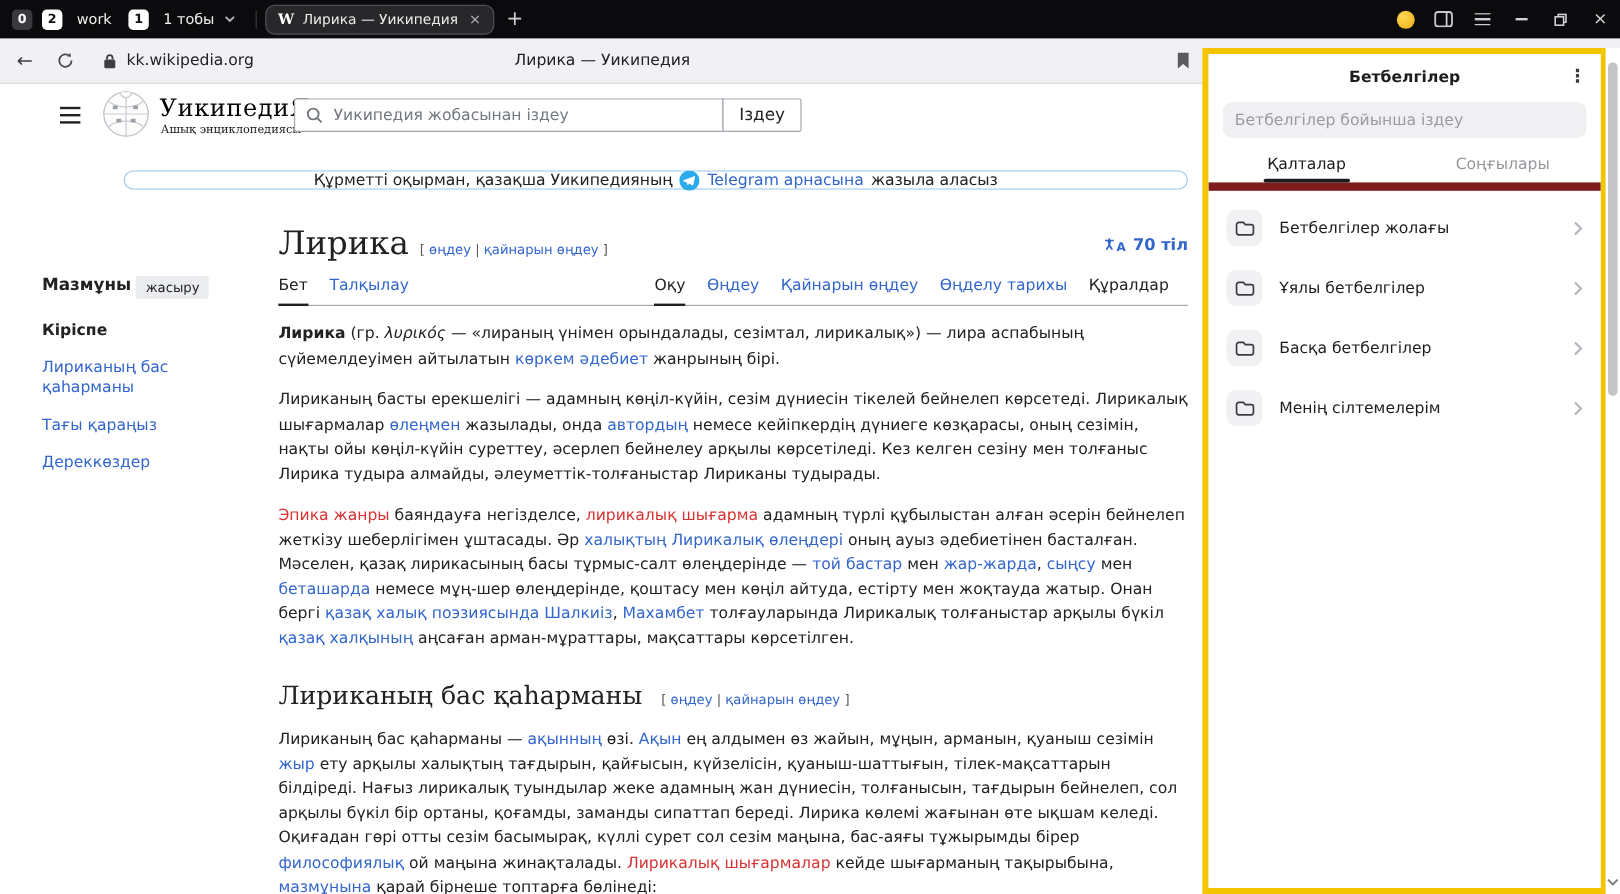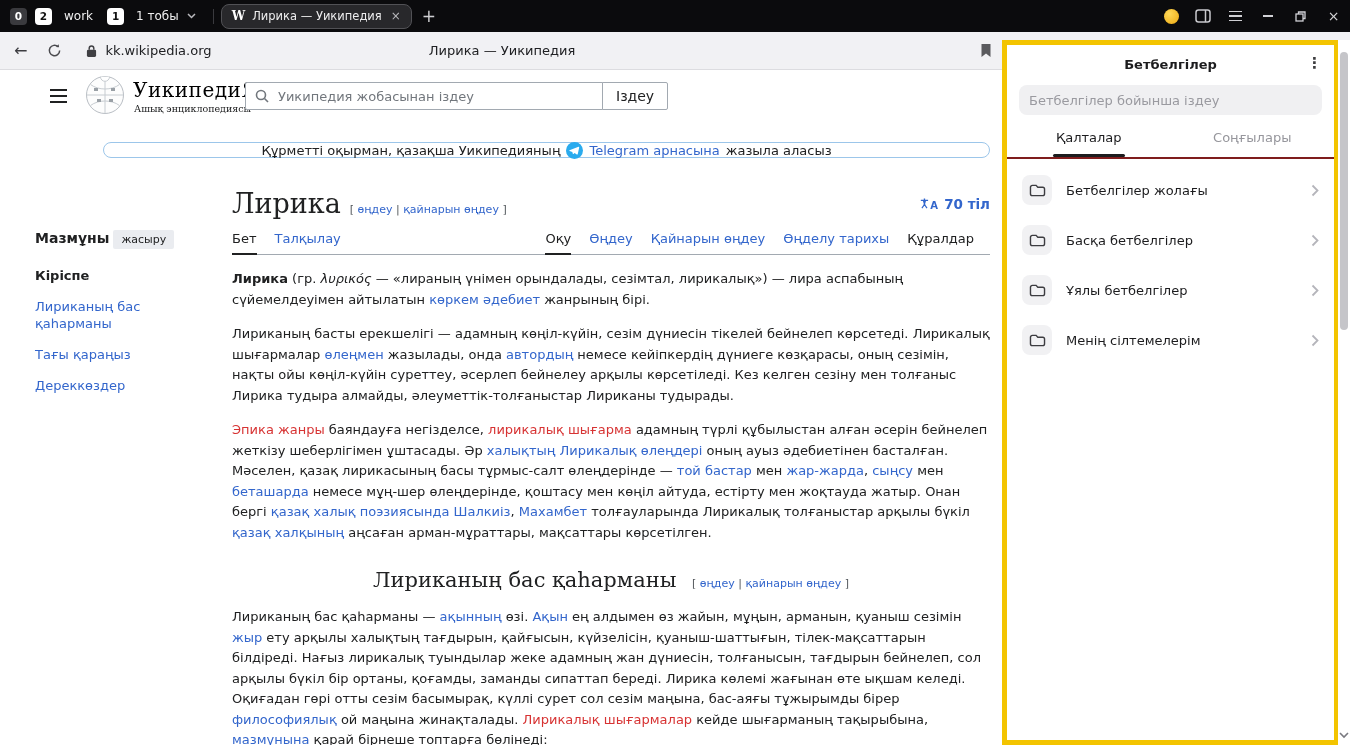--- a/index.html
+++ b/index.html
@@ -70,36 +70,36 @@
   .editlinks{margin-left:9px;font-size:11px;color:#54595d;}
   .editlinks .el{color:#3366cc;cursor:pointer;}
   .langbtn{position:absolute;right:0;top:8px;display:flex;align-items:center;gap:5px;color:#3366cc;font-weight:bold;font-size:13.5px;cursor:pointer;}
   .atabs{display:flex;margin-top:12px;border-bottom:1px solid #a2a9b1;font-size:13px;}
   .atab{padding:0 0 7px;margin-right:18px;white-space:nowrap;cursor:pointer;}
   .atab.dark{color:#202122;}
   .atab.blue{color:#3366cc;}
   .atab.sel{border-bottom:2px solid #202122;margin-bottom:-1px;}
   .atabs .right{margin-left:auto;display:flex;}
   .article p{margin:14px 0 0;font-size:13px;line-height:20.5px;color:#202122;}
-  h2.h2{font-family:"DejaVu Serif","Liberation Serif",serif;font-size:21px;font-weight:normal;margin:25px 0 15px;color:#202122;text-align:center;}
+  h2.h2{font-family:"DejaVu Serif","Liberation Serif",serif;font-size:21px;font-weight:normal;margin:25px 0 15px;color:#202122;}
   h2.h2 .editlinks{font-family:"DejaVu Sans","Liberation Sans",sans-serif;}
   .seg-b{font-weight:bold;}
   .seg-i{font-style:italic;}
   .seg-l{color:#3366cc;cursor:pointer;}
   .seg-r{color:#d73333;cursor:pointer;}
 
   
   .highlight{position:absolute;left:1002px;top:40px;width:337px;height:705px;border:5px solid #f3c400;background:#fff;z-index:30;}
   .panel{position:relative;height:100%;overflow:hidden;font-size:13px;color:#1c1c1e;}
   .p-header{height:38px;display:flex;align-items:center;justify-content:center;position:relative;font-weight:bold;font-size:13px;}
   .p-kebab{position:absolute;right:12px;top:9px;font-size:15px;color:#3c3c3f;cursor:pointer;}
   .p-search{margin:2px 12px 0;height:30px;background:#f0f0f2;border-radius:8px;display:flex;align-items:center;}
   .p-search input{border:none;outline:none;background:transparent;font-size:13px;color:#1c1c1e;padding:0 10px;width:100%;font-family:inherit;}
   .p-search input::placeholder{color:#9a9aa0;}
-  .p-tabs{display:flex;height:42px;border-bottom:2px solid #7f1d1d;margin-top:2px;}
+  .p-tabs{display:flex;height:42px;border-bottom:7px solid #7f1d1d;margin-top:2px;}
   .p-tab{flex:1;text-align:center;line-height:42px;position:relative;cursor:pointer;}
   .p-tab.active{color:#1c1c1e;font-weight:500;}
   .p-tab.active::after{content:"";position:absolute;left:50%;transform:translateX(-50%);bottom:0;width:72px;height:3px;background:#1c1c1e;border-radius:2px;}
   .p-tab.inactive{color:#96969c;}
   .p-list{margin-top:6px;}
   .p-row{display:flex;align-items:center;height:50px;padding:0 15px;cursor:pointer;}
   .p-ficon{width:30px;height:30px;border-radius:8px;background:#f1f1f3;display:flex;align-items:center;justify-content:center;}
   .p-label{margin-left:14px;font-size:13px;color:#1c1c1e;}
   .p-chev{margin-left:auto;display:flex;}
 
@@ -324,34 +324,34 @@
                 <path d="M1.5 1.5L6.5 6.5L1.5 11.5" fill="none" stroke="#b5b5bb" stroke-width="1.8"></path>
               </svg>
           </span>
         </div>
         <div class="p-row">
           <span class="p-ficon">
             <svg width="17" height="15" viewBox="0 0 18 16">
                 <path d="M1.5 4.5a2 2 0 0 1 2-2h4l1.8 2h5.2a2 2 0 0 1 2 2v5a2 2 0 0 1-2 2h-11a2 2 0 0 1-2-2z" fill="none" stroke="#3c3c40" stroke-width="1.5"></path>
               </svg>
           </span>
-          <span class="p-label">Басқа бетбелгілер</span>
+          <span class="p-label">Ұялы бетбелгілер</span>
           <span class="p-chev">
             <svg width="8" height="13" viewBox="0 0 8 13">
                 <path d="M1.5 1.5L6.5 6.5L1.5 11.5" fill="none" stroke="#b5b5bb" stroke-width="1.8"></path>
               </svg>
           </span>
         </div>
         <div class="p-row">
           <span class="p-ficon">
             <svg width="17" height="15" viewBox="0 0 18 16">
                 <path d="M1.5 4.5a2 2 0 0 1 2-2h4l1.8 2h5.2a2 2 0 0 1 2 2v5a2 2 0 0 1-2 2h-11a2 2 0 0 1-2-2z" fill="none" stroke="#3c3c40" stroke-width="1.5"></path>
               </svg>
           </span>
-          <span class="p-label">Ұялы бетбелгілер</span>
+          <span class="p-label">Басқа бетбелгілер</span>
           <span class="p-chev">
             <svg width="8" height="13" viewBox="0 0 8 13">
                 <path d="M1.5 1.5L6.5 6.5L1.5 11.5" fill="none" stroke="#b5b5bb" stroke-width="1.8"></path>
               </svg>
           </span>
         </div>
         <div class="p-row">
           <span class="p-ficon">
             <svg width="17" height="15" viewBox="0 0 18 16">
                 <path d="M1.5 4.5a2 2 0 0 1 2-2h4l1.8 2h5.2a2 2 0 0 1 2 2v5a2 2 0 0 1-2 2h-11a2 2 0 0 1-2-2z" fill="none" stroke="#3c3c40" stroke-width="1.5"></path>

